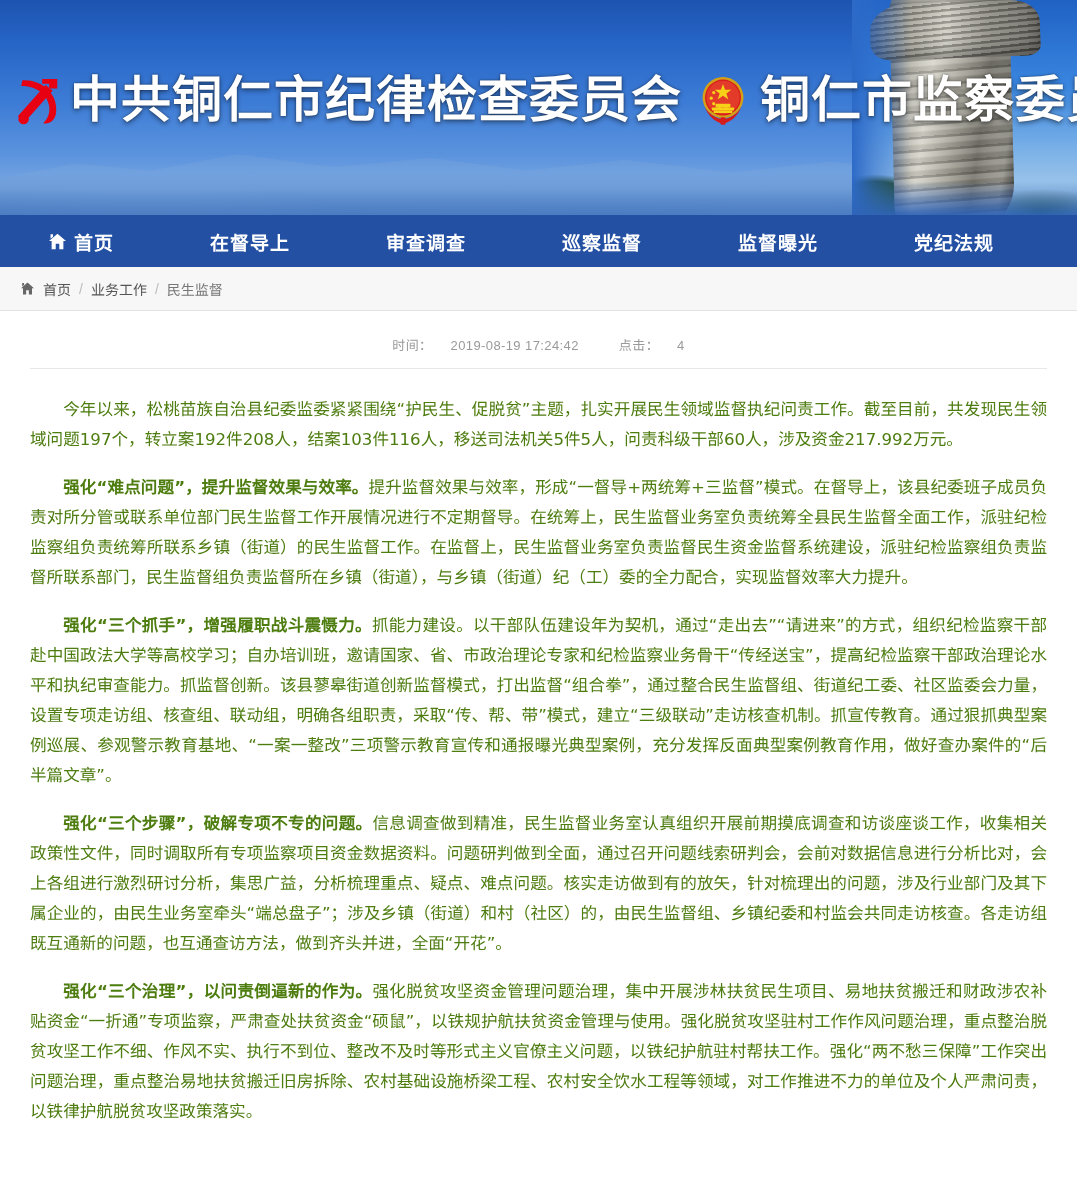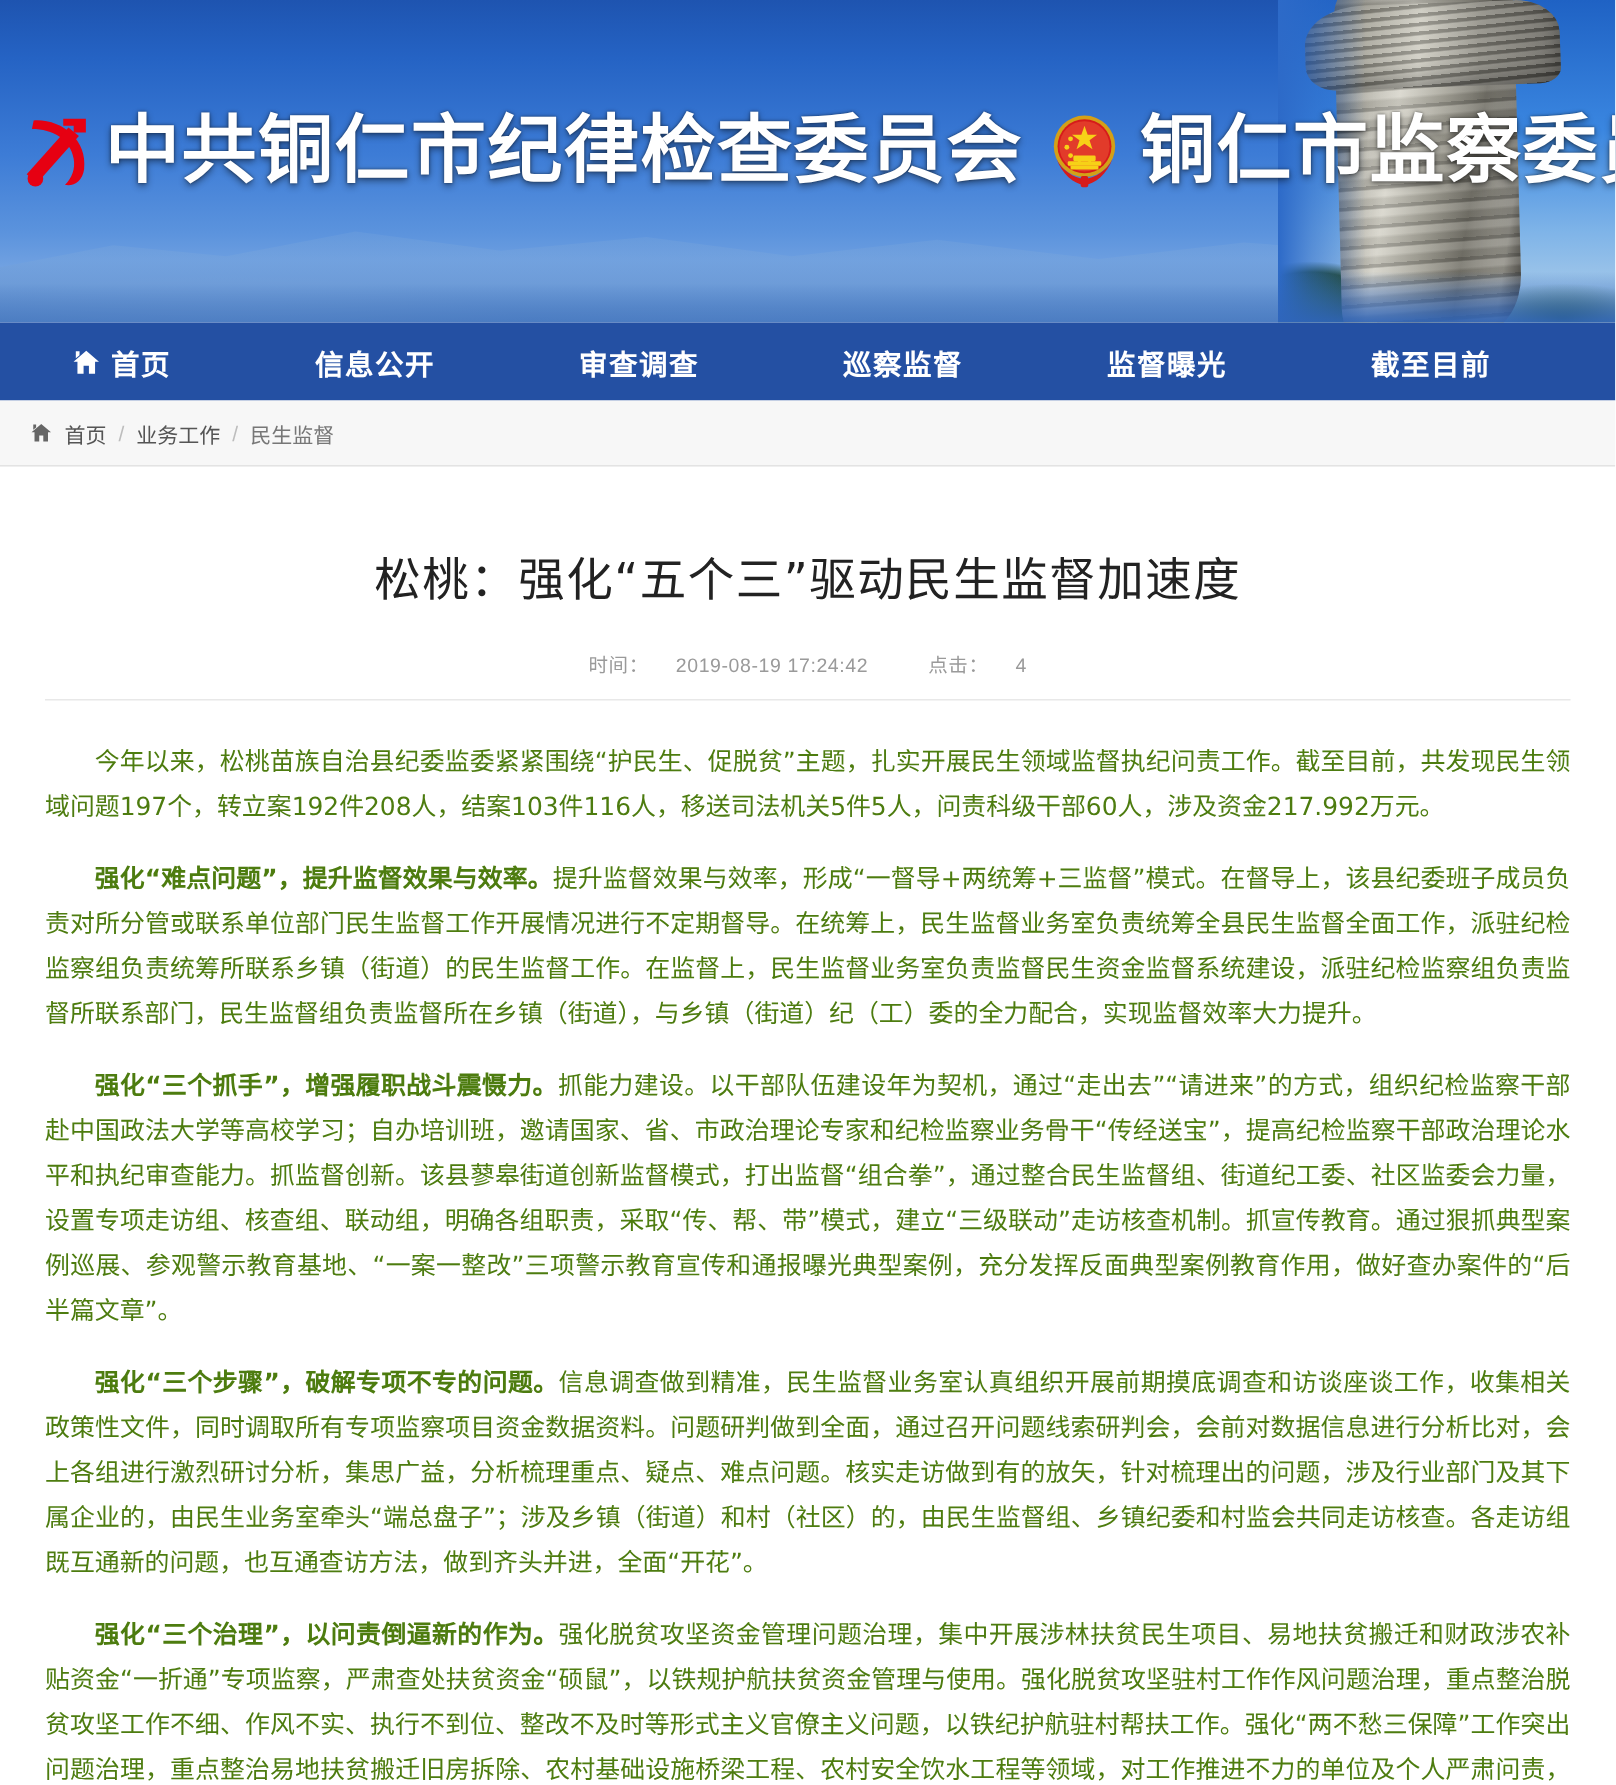--- a/index.html
+++ b/index.html
@@ -226,52 +226,51 @@
 
   <nav class="nav">
     <div class="nav-item">
       <svg class="home-glyph" viewBox="0 0 24 22">
         <path fill="#ffffff" d="M12 1 L23 10.5 L19.6 10.5 L19.6 21 L14.3 21 L14.3 14 L9.7 14 L9.7 21 L4.4 21 L4.4 10.5 L1 10.5 Z"></path>
         <path fill="#ffffff" d="M3 1.6 L6.2 1.6 L6.2 5 L3 7.6 Z"></path>
       </svg>
       <span>首页</span>
     </div>
     <div class="nav-item">
-      <span>信息公开</span>
+      <span>在督导上</span>
     </div>
     <div class="nav-item">
       <span>审查调查</span>
     </div>
     <div class="nav-item">
       <span>巡察监督</span>
     </div>
     <div class="nav-item">
       <span>监督曝光</span>
     </div>
     <div class="nav-item">
-      <span>截至目前</span>
+      <span>党纪法规</span>
     </div>
   </nav>
 
   <div class="crumbbar">
     <div class="crumb-inner">
       <svg class="crumb-home" viewBox="0 0 24 22">
         <path fill="#666666" d="M12 1 L23 10.5 L19.6 10.5 L19.6 21 L14.3 21 L14.3 14 L9.7 14 L9.7 21 L4.4 21 L4.4 10.5 L1 10.5 Z"></path>
         <path fill="#666666" d="M3 1.6 L6.2 1.6 L6.2 5 L3 7.6 Z"></path>
       </svg>
       <span class="crumb-link">首页</span>
       <span class="crumb-sep">/</span>
       <span class="crumb-link">业务工作</span>
       <span class="crumb-sep">/</span>
       <span class="crumb-cur">民生监督</span>
     </div>
   </div>
 
   <div class="article">
-    <h1 class="art-title">松桃：强化“五个三”驱动民生监督加速度</h1>
 
     <div class="art-meta">
       <span><span>时间：</span><span>2019-08-19 17:24:42</span></span>
       <span><span>点击：</span><span>4</span></span>
     </div>
 
     <div class="divider"></div>
 
     <div class="art-body">
       <p><b></b><span>今年以来，松桃苗族自治县纪委监委紧紧围绕“护民生、促脱贫”主题，扎实开展民生领域监督执纪问责工作。截至目前，共发现民生领域问题197个，转立案192件208人，结案103件116人，移送司法机关5件5人，问责科级干部60人，涉及资金217.992万元。</span></p>

